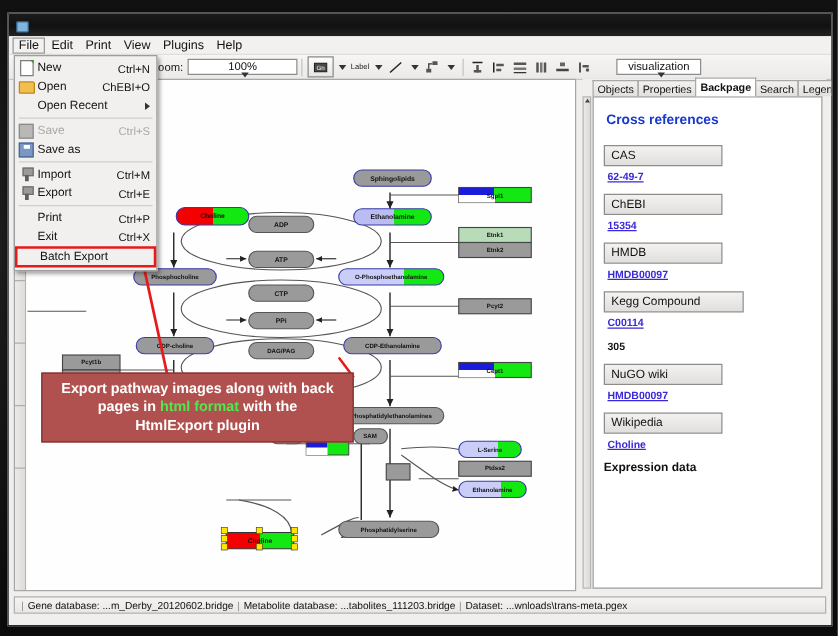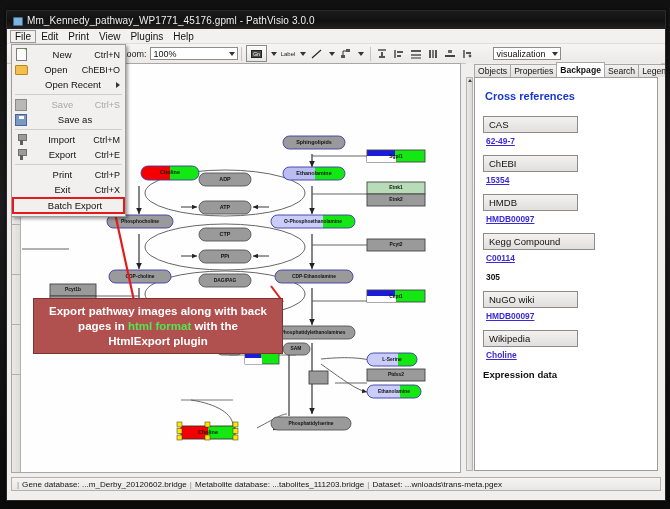--- a/index.html
+++ b/index.html
@@ -55,21 +55,21 @@
     position:absolute;left:0;top:33px;width:100%;height:19px;
     background:linear-gradient(180deg,#f6f5f4,#eceae8);
     border-bottom:1px solid #c8c6c4;
     display:flex;align-items:center;
   }
   .tb-sep{width:1px;height:14px;background:#c6c4c2;margin:0 3px;}
   .zoomlabel{font-size:9px;color:#1a1a1a;margin-left:4px;margin-right:3px;}
   .combo{
     height:13px;background:#fff;border:1px solid #8c8c8c;
     display:flex;align-items:center;justify-content:space-between;
-    font-size:9px;color:#111;padding:0 2px 0 3px;box-sizing:border-box;
+    font-size:9px;color:#111;padding:0 2px 0 3px;box-sizing:border-box;flex-direction:column;
   }
   .combo .arrow{
     width:0;height:0;border-left:3px solid transparent;border-right:3px solid transparent;
     border-top:4px solid #333;margin-left:4px;
   }
   .zoomcombo{width:88px;}
   .viscombo{width:68px;margin-left:17px;}
   .tbtn{
     height:15px;min-width:15px;display:flex;align-items:center;justify-content:center;
     margin:0 1px;font-size:8px;color:#222;position:relative;
@@ -85,21 +85,21 @@
     position:absolute;left:4px;top:33px;width:113px;
     background:#f1f0ee;border:1px solid #9d9d9d;
     box-shadow:2px 2px 3px rgba(0,0,0,.35);
     z-index:60;padding:2px 0;
   }
   .fm-item{
     height:15px;display:flex;align-items:center;font-size:9.5px;color:#111;
     position:relative;
   }
   .fm-item .fm-ico{width:18px;height:13px;display:flex;align-items:center;justify-content:center;flex:0 0 auto;}
-  .fm-item .fm-label{flex:1 1 auto;white-space:nowrap;text-align:center;}
+  .fm-item .fm-label{flex:1 1 auto;white-space:nowrap;}
   .fm-item .fm-key{color:#111;padding-right:5px;white-space:nowrap;font-size:9px;}
   .fm-item.disabled .fm-label,.fm-item.disabled .fm-key{color:#a9a8a6;}
   .fm-item .fm-sub{
     width:0;height:0;border-top:3px solid transparent;border-bottom:3px solid transparent;
     border-left:4px solid #333;margin-right:5px;
   }
   .fm-sepline{height:1px;background:#cfcecc;margin:2px 3px;}
   .fm-item.highlight{
     border:2px solid #e51b1b;box-sizing:border-box;height:17px;
   }
@@ -204,21 +204,20 @@
 </style>
 </head>
 <body>
 
 <div class="frame">
 
   <div class="window">
 
     <div class="titlebar">
       <div class="tb-icon"></div>
-      <div class="tb-title">Mm_Kennedy_pathway_WP1771_45176.gpml - PathVisio 3.0.0</div>
     </div>
 
     <div class="menubar">
       <div class="mi active">File</div>
       <div class="mi">Edit</div>
       <div class="mi">Print</div>
       <div class="mi">View</div>
       <div class="mi">Plugins</div>
       <div class="mi">Help</div>
     </div>

